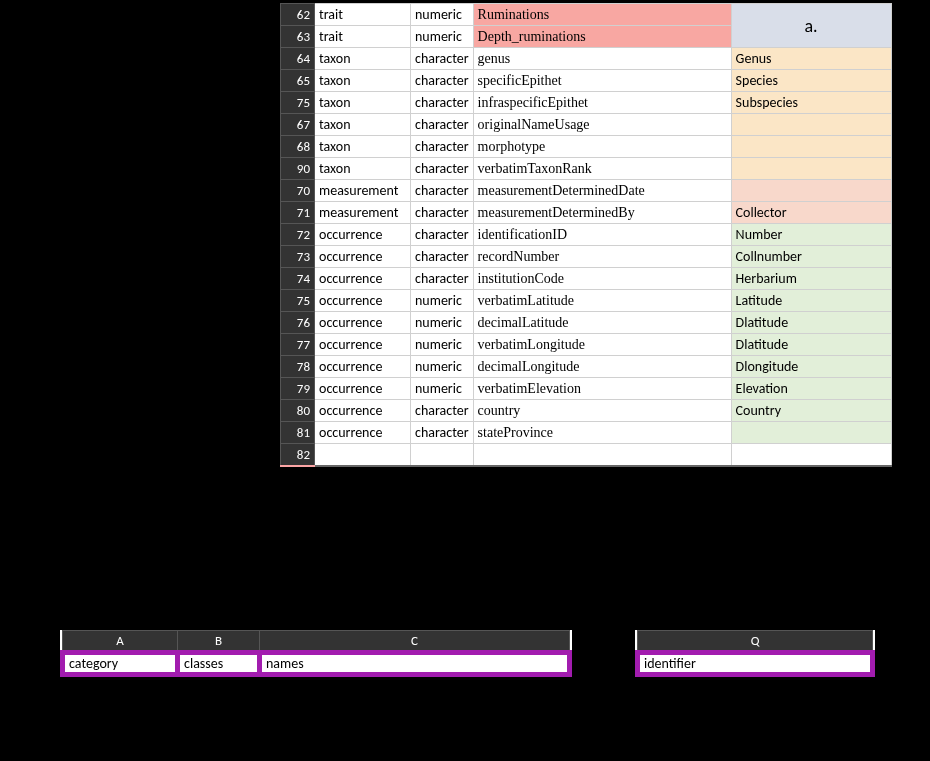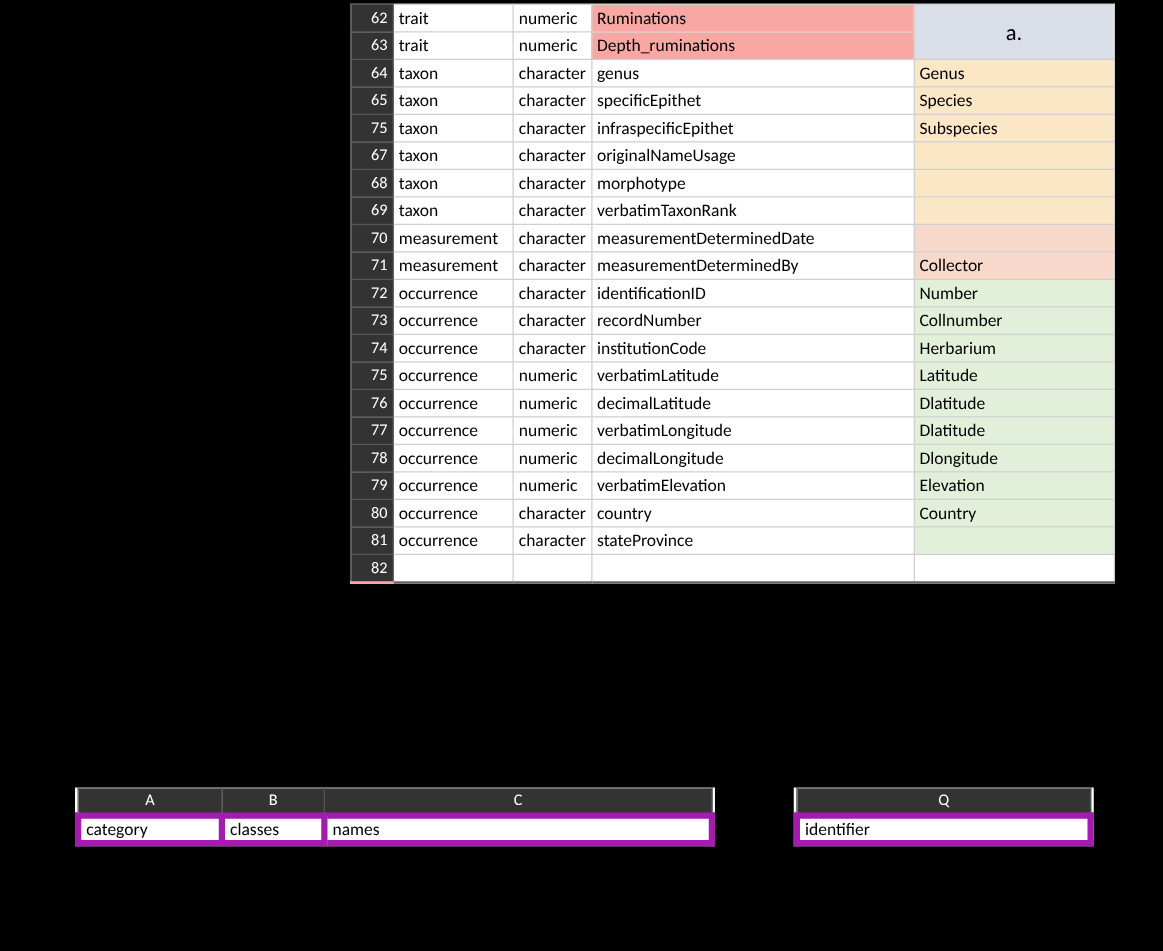--- a/index.html
+++ b/index.html
@@ -33,21 +33,21 @@
   .cell {
     border: 1px solid #d0d0d0;
     padding: 1px 4px 1px 4px;
     height: 22px;
     background: #fff;
     vertical-align: middle;
     font-size: 14px;
   }
   .w-a { width: 96px; }
   .w-b { width: 50px; }
-  .w-c { width: 258px; }
+  .w-c { width: 258px; font-family: Liberation Serif, serif; }
   .w-d { width: 160px; }
   .bg-red    { background: #f8a7a2; }
   .bg-orange { background: #fbe6c6; }
   .bg-salmon { background: #f8d8cb; margin-left: 28px; }
   .bg-green  { background: #e2efd9; }
   .bg-gray   { background: #d9dee9; }
   .labelA {
     font-size: 18px;
     text-align: center;
   }
@@ -130,21 +130,21 @@
         <td class="cell w-d bg-orange"></td>
       </tr>
       <tr>
         <td class="rowhdr">68</td>
         <td class="cell w-a">taxon</td>
         <td class="cell w-b">character</td>
         <td class="cell w-c">morphotype</td>
         <td class="cell w-d bg-orange"></td>
       </tr>
       <tr>
-        <td class="rowhdr">69</td>
+        <td class="rowhdr">90</td>
         <td class="cell w-a">taxon</td>
         <td class="cell w-b">character</td>
         <td class="cell w-c">verbatimTaxonRank</td>
         <td class="cell w-d bg-orange"></td>
       </tr>
       <tr>
         <td class="rowhdr">70</td>
         <td class="cell w-a">measurement</td>
         <td class="cell w-b">character</td>
         <td class="cell w-c">measurementDeterminedDate</td>

